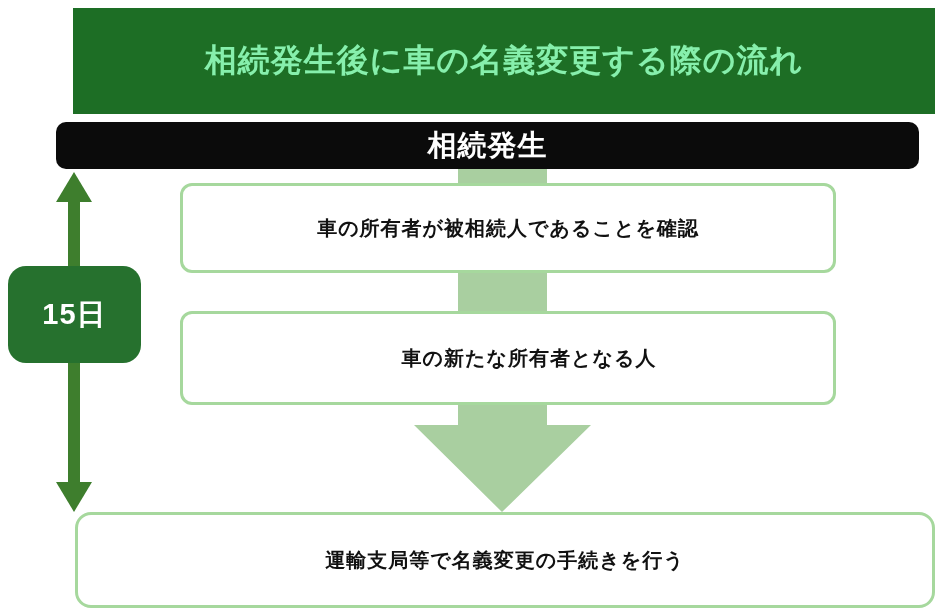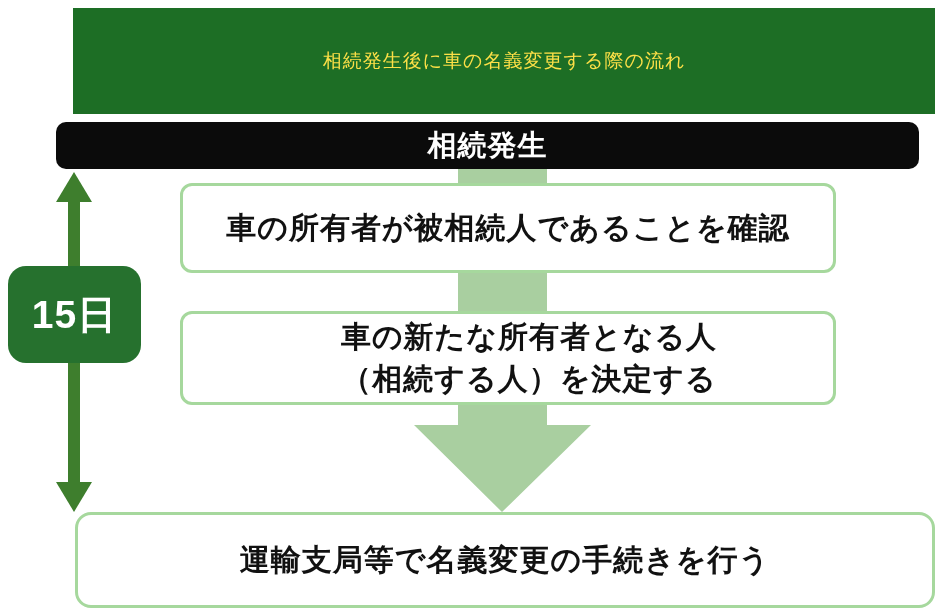--- a/index.html
+++ b/index.html
@@ -24,53 +24,53 @@
     pointer-events:none;
   }
   .flow-arrow{fill:var(--flow-arrow-green);}
   .double-arrow{fill:var(--double-arrow-green);}
   .banner{
     position:absolute;left:73px;top:8px;width:862px;height:106px;
     background:var(--banner-green);
     display:flex;align-items:center;justify-content:center;
   }
   .banner-text{
-    color:#fde047;font-size:19px;font-weight:normal;letter-spacing:1px;
+    color:#86efac;font-size:32px;font-weight:bold;letter-spacing:1px;
   }
   .start-bar{
     position:absolute;left:56px;top:122px;width:863px;height:47px;
     background:var(--bar-black);border-radius:10px;
     display:flex;align-items:center;justify-content:center;
   }
   .start-bar-text{
     color:#ffffff;font-size:29px;font-weight:bold;letter-spacing:1px;
   }
   .step-box{
     position:absolute;
     background:#ffffff;
     border:3px solid var(--box-border-green);
     border-radius:12px;
     display:flex;flex-direction:column;align-items:center;justify-content:center;
     box-sizing:border-box;
     text-align:center;
   }
   .step-box .step-text{
-    color:var(--text-black);font-size:30px;font-weight:bold;line-height:42px;letter-spacing:1px;
+    color:var(--text-black);font-size:20px;font-weight:bold;line-height:42px;letter-spacing:1px;
   }
   .box-1{left:180px;top:183px;width:656px;height:90px;}
   .box-2{left:180px;top:311px;width:656px;height:94px;padding-left:42px;}
   .box-3{left:75px;top:512px;width:860px;height:96px;border-radius:16px;justify-content:center;}
   .duration-badge{
     position:absolute;left:8px;top:266px;width:133px;height:97px;
     background:var(--label-green);border-radius:18px;
     display:flex;flex-direction:column;align-items:center;justify-content:center;
     text-align:center;
   }
   .duration-badge .duration-text{
-    color:#ffffff;font-size:39px;font-weight:bold;line-height:39px;letter-spacing:1px;
+    color:#ffffff;font-size:29px;font-weight:bold;line-height:39px;letter-spacing:1px;
   }
 </style>
 </head>
 <body>
 
 <div class="canvas">
 
   <svg class="arrow-layer" viewBox="0 0 941 614" xmlns="http://www.w3.org/2000/svg">
 
     <polygon class="flow-arrow" points="458,169 547,169 547,425 591,425 502,512 414,425 458,425"></polygon>
@@ -89,21 +89,20 @@
   <div class="start-bar">
     <span class="start-bar-text">相続発生</span>
   </div>
 
   <div class="step-box box-1">
     <span class="step-text">車の所有者が被相続人であることを確認</span>
   </div>
 
   <div class="step-box box-2">
     <span class="step-text">車の新たな所有者となる人</span>
-    <span class="step-text">（相続する人）を決定する</span>
   </div>
 
   <div class="step-box box-3">
     <span class="step-text">運輸支局等で名義変更の手続きを行う</span>
   </div>
 
   <div class="duration-badge">
     <span class="duration-text">15日</span>
   </div>
 

